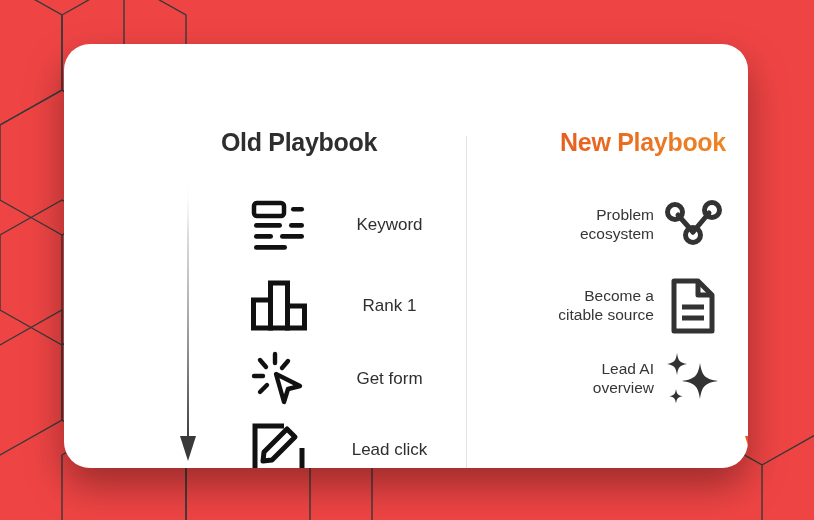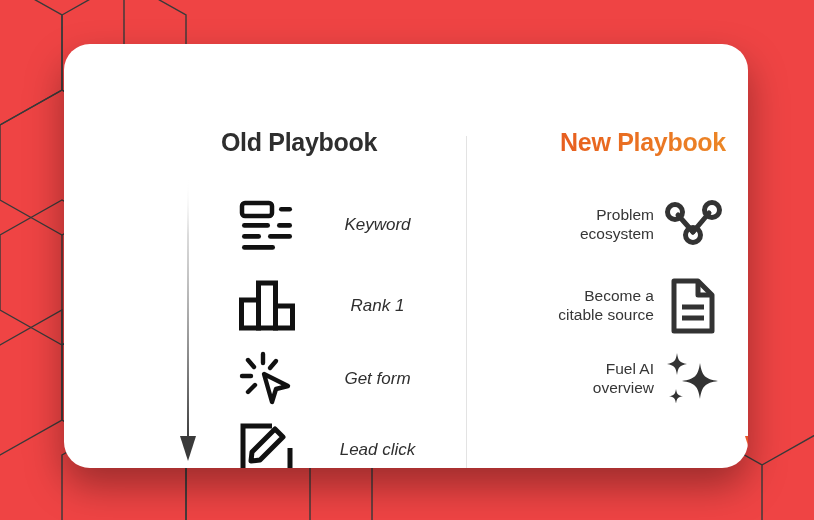--- a/index.html
+++ b/index.html
@@ -74,21 +74,21 @@
     -webkit-text-fill-color: transparent;
   }
 
   
   .row {
     position: absolute;
     display: flex;
     align-items: center;
     height: 62px;
   }
-  .row-left  { left: 172px; width: 215px; font-style: italic; }
+  .row-left  { left: 184px; width: 215px; }
   .row-right { left: 435px; width: 225px; }
 
   .row-left .icon  { width: 62px; height: 62px; flex: 0 0 62px; }
   .row-left .label {
     flex: 1 1 auto;
     text-align: center;
     font-size: 17px;
     color: #2f2f2f;
     padding-left: 6px;
     line-height: 1.18;
@@ -259,21 +259,21 @@
           <path d="M12 6 H36 L50 20 V56 H12 Z" fill="none" stroke="#333333" stroke-width="5" stroke-linejoin="round"></path>
           <path d="M36 6 V20 H50" fill="none" stroke="#333333" stroke-width="5" stroke-linejoin="round"></path>
           <line x1="20" y1="32" x2="42" y2="32" stroke="#333333" stroke-width="5" stroke-linecap="butt"></line>
           <line x1="20" y1="43" x2="42" y2="43" stroke="#333333" stroke-width="5" stroke-linecap="butt"></line>
         </svg>
       </span>
     </div>
 
     <div class="row row-right r3">
       <span class="label">
-        <span>Fuel AI</span><br>
+        <span>Lead AI</span><br>
         <span>overview</span>
       </span>
       <span class="icon">
         <svg viewBox="0 0 62 62">
           <g fill="#333333">
             <path d="M38 15 C40 28 43 31 56 33 C43 35 40 38 38 51 C36 38 33 35 20 33 C33 31 36 28 38 15 Z"></path>
             <path d="M15 5 C16.2 13 17.8 14.6 25 16 C17.8 17.4 16.2 19 15 27 C13.8 19 12.2 17.4 5 16 C12.2 14.6 13.8 13 15 5 Z"></path>
             <path d="M14 41 C14.9 46.4 15.9 47.4 21 48.3 C15.9 49.2 14.9 50.2 14 55.6 C13.1 50.2 12.1 49.2 7 48.3 C12.1 47.4 13.1 46.4 14 41 Z"></path>
           </g>
         </svg>

